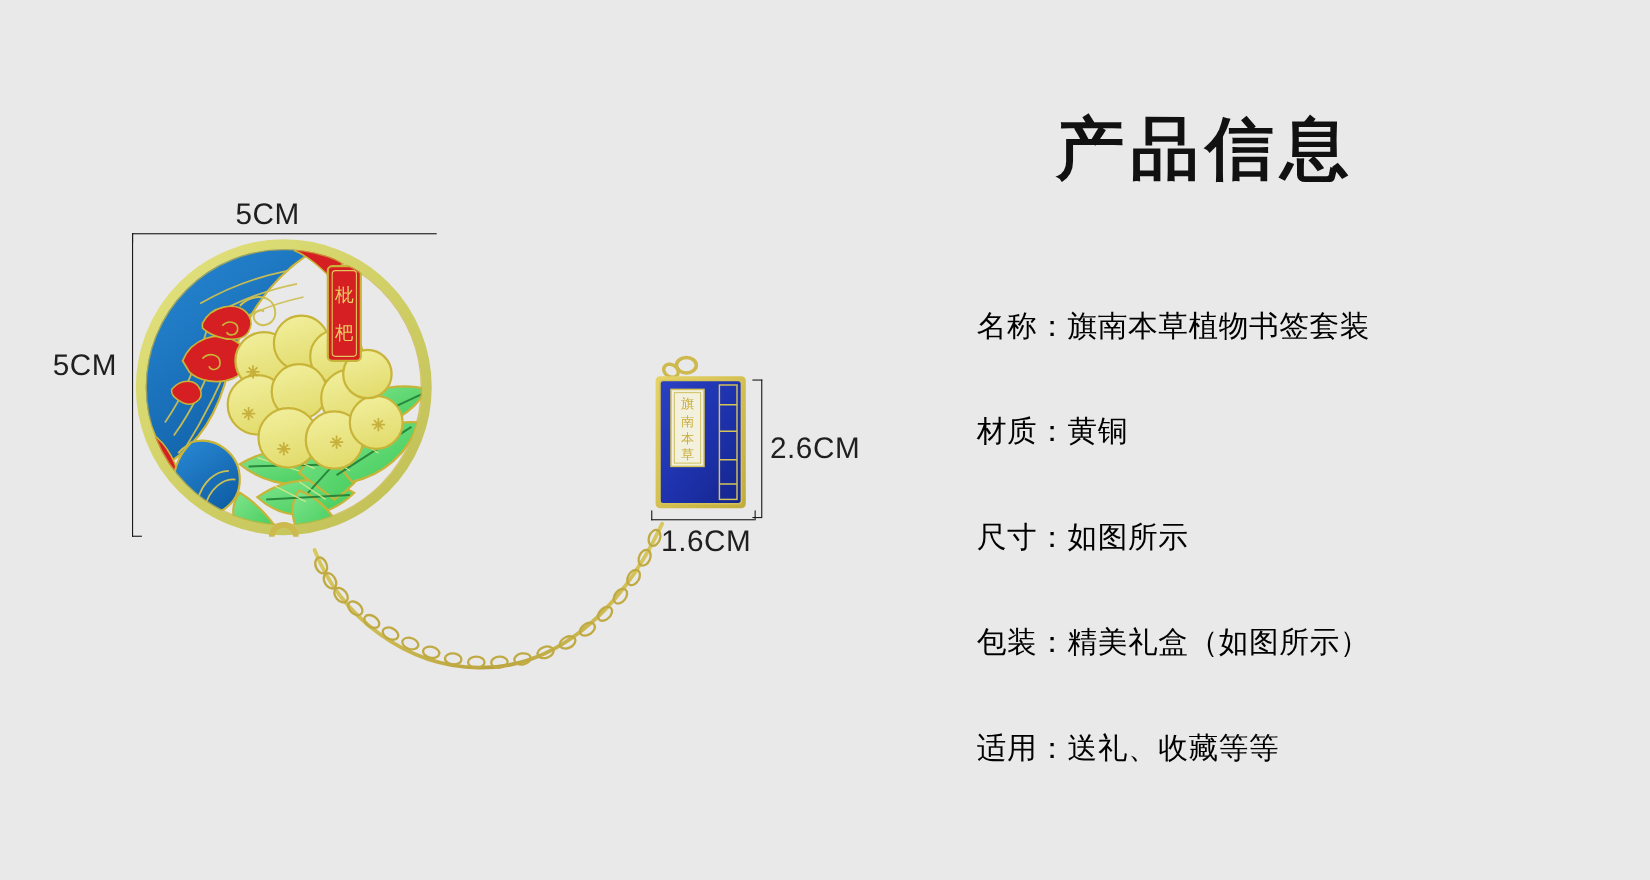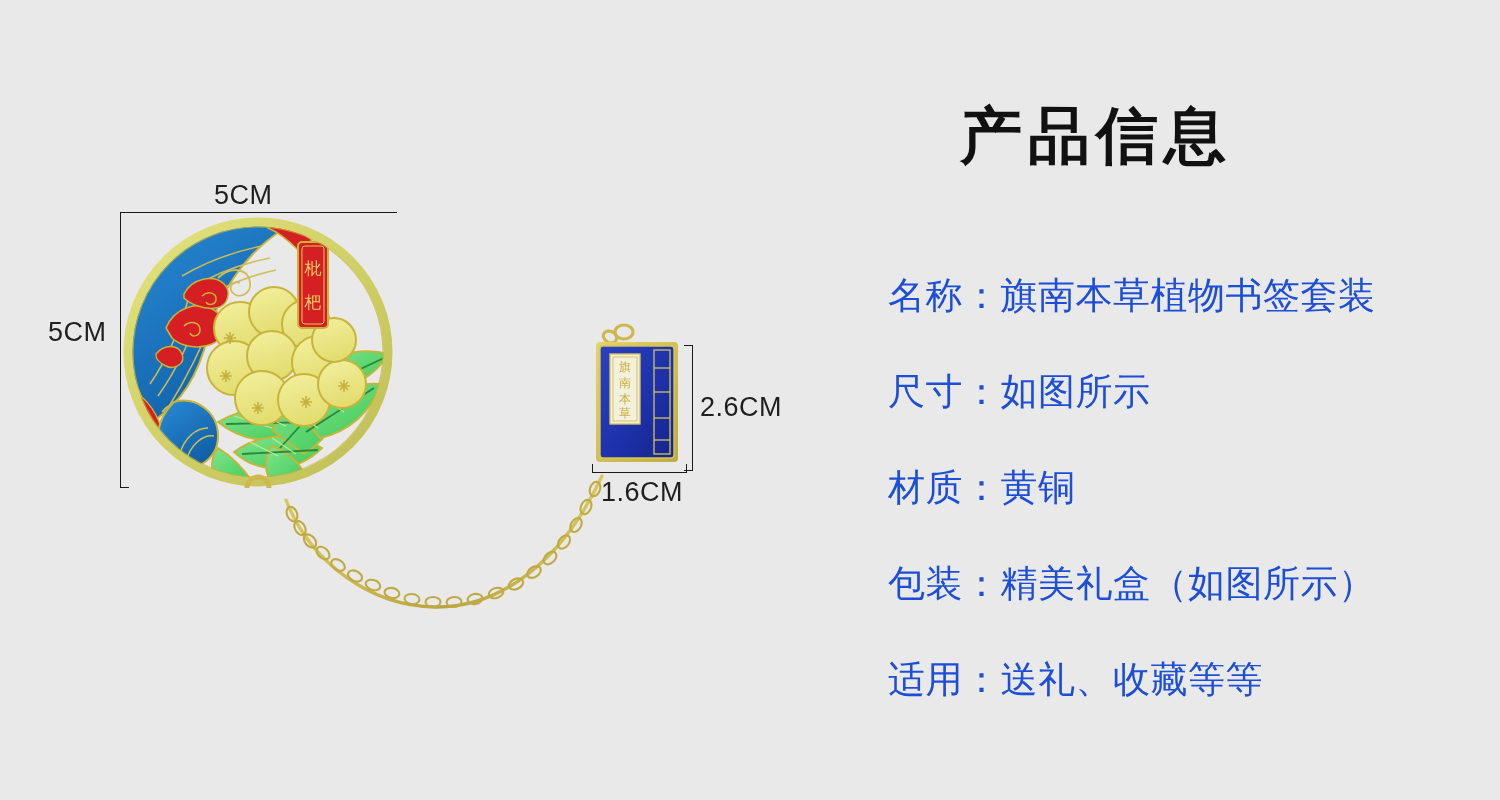--- a/index.html
+++ b/index.html
@@ -100,22 +100,22 @@
     left: 0; top: 248px;
     width: 616px;
   }
   .spec-row {
     height: 96px;
     display: flex;
     align-items: center;
     padding-left: 4px;
   }
   .spec-text {
-    font-size: 37px;
-    color: #1d4ed8;
+    font-size: 27px;
+    color: #000000;
     letter-spacing: 0.5px;
     white-space: nowrap;
     font-family: Liberation Mono, monospace;
   }
 </style>
 </head>
 <body>
 
 <div class="stage">
 
@@ -365,24 +365,24 @@
   </div>
 
   <div class="info-panel">
     <div class="info-title">产品信息</div>
 
     <div class="spec-list">
       <div class="spec-row">
         <span class="spec-text">名称：旗南本草植物书签套装</span>
       </div>
       <div class="spec-row">
+        <span class="spec-text">材质：黄铜</span>
+      </div>
+      <div class="spec-row">
         <span class="spec-text">尺寸：如图所示</span>
-      </div>
-      <div class="spec-row">
-        <span class="spec-text">材质：黄铜</span>
       </div>
       <div class="spec-row">
         <span class="spec-text">包装：精美礼盒（如图所示）</span>
       </div>
       <div class="spec-row">
         <span class="spec-text">适用：送礼、收藏等等</span>
       </div>
     </div>
   </div>
 

